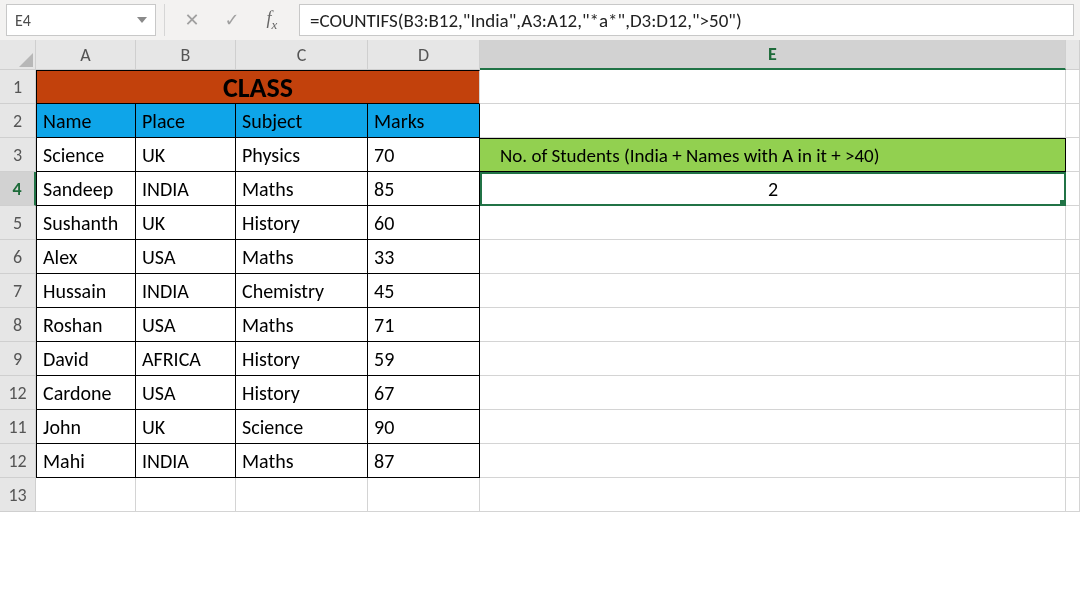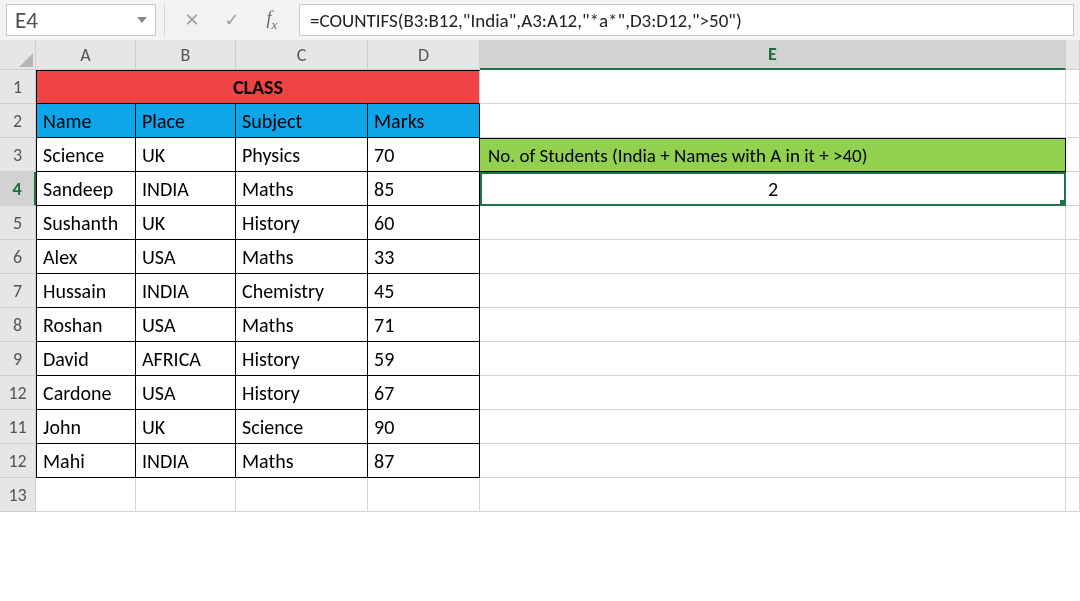--- a/index.html
+++ b/index.html
@@ -24,21 +24,21 @@
     display: flex;
     align-items: center;
     background: #fff;
     border: 1px solid #c8c8c8;
     width: 150px;
     padding: 0 8px;
     justify-content: space-between;
   }
   .name-box-text {
     color: #4e4e4e;
-    font-size: 23px;
+    font-size: 16px;
   }
   .nb-dd-icon {
     width: 0; height: 0;
     border-left: 5px solid transparent;
     border-right: 5px solid transparent;
     border-top: 6px solid #8a8a8a;
   }
   .fb-divider {
     width: 1px;
     background: #d6d6d6;
@@ -148,36 +148,36 @@
   
   .bleft  { border-left: 1.5px solid #000; }
   .bright { border-right: 1.5px solid #000; }
   .btop   { border-top: 1.5px solid #000; }
   .bbot   { border-bottom: 1.5px solid #000; }
   .binner-r { border-right: 1.5px solid #000; }
   .binner-b { border-bottom: 1.5px solid #000; }
 
   
   .class-title {
-    background: #ef4444;
+    background: #c2410c;
     font-weight: 700;
-    font-size: 20px;
+    font-size: 28px;
   }
   .tbl-hdr {
     background: #0ea5e9;
     font-size: 20px;
   }
   .green-label {
     background: #92d050;
     color: #000;
     font-size: 19px;
     border-top: 1.5px solid #000 !important;
     border-right: 1.5px solid #000 !important;
     border-bottom: 1.5px solid #000 !important;
-    padding-left: 8px;
+    padding-left: 20px;
   }
 
   
   .active-cell {
     position: relative;
     border: 2px solid #217346 !important;
   }
   .active-cell::after {
     content: "";
     position: absolute;

